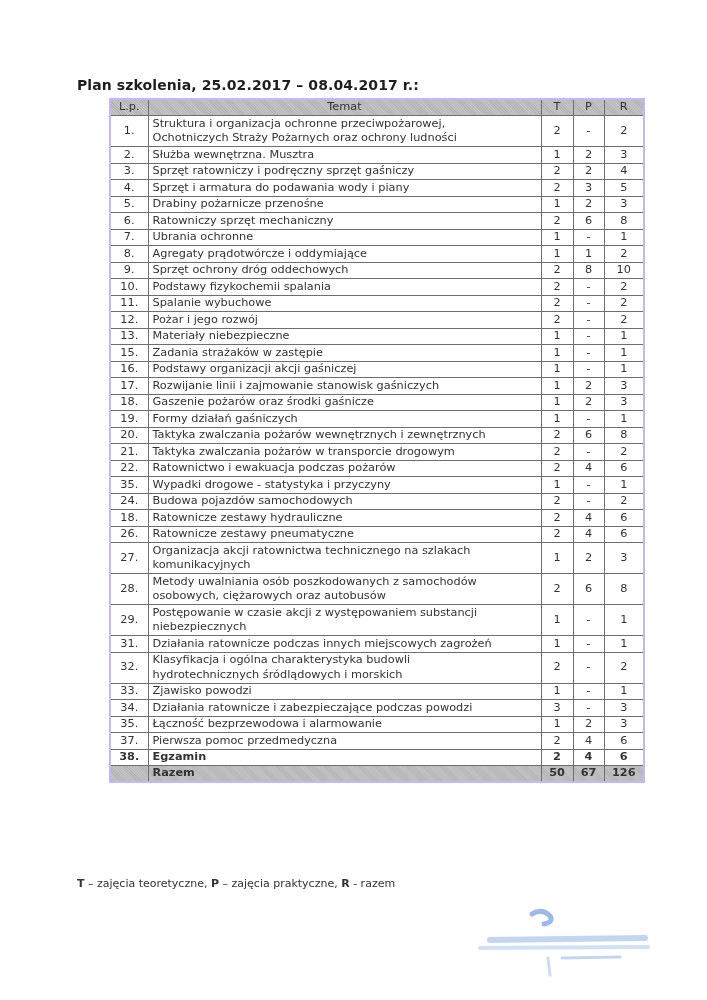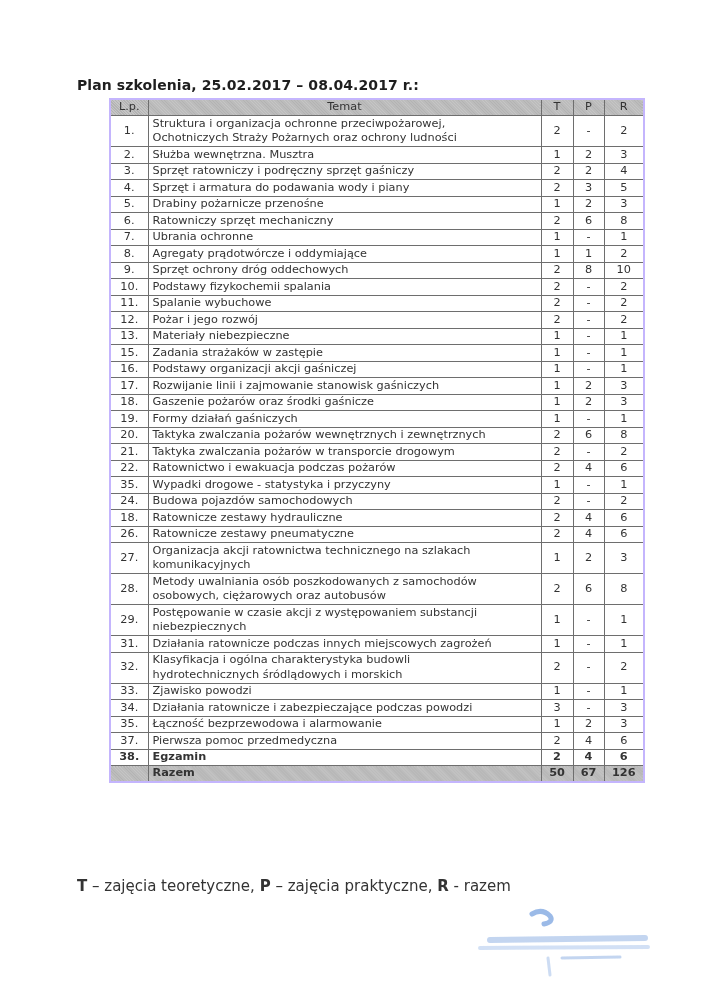--- a/index.html
+++ b/index.html
@@ -33,21 +33,21 @@
   td.num { text-align: center; }
   td.topic { text-align: left; white-space: nowrap; overflow: hidden; }
   tr.row-single td { height: 15.5px; }
   tr.row-double td { height: 30px; }
   tr.bold td { font-weight: bold; }
   tr.total td {
     background: #bdbdbd; font-weight: bold; height: 14px;
     background-image: repeating-linear-gradient(45deg, rgba(255,255,255,0.12) 0 1px, rgba(0,0,0,0.05) 1px 2px);
   }
   .legend {
-    position: absolute; left: 77px; top: 877px; font-size: 15px; color: #333; white-space: nowrap;
+    position: absolute; left: 77px; top: 877px; font-size: 11px; color: #333; white-space: nowrap;
   }
   .legend b { font-weight: bold; }
   .stamp { position: absolute; left: 470px; top: 900px; width: 220px; height: 90px; }
 </style>
 </head>
 <body>
 
 <div class="title">Plan szkolenia, 25.02.2017 – 08.04.2017 r.:</div>
 
 <table class="plan">

